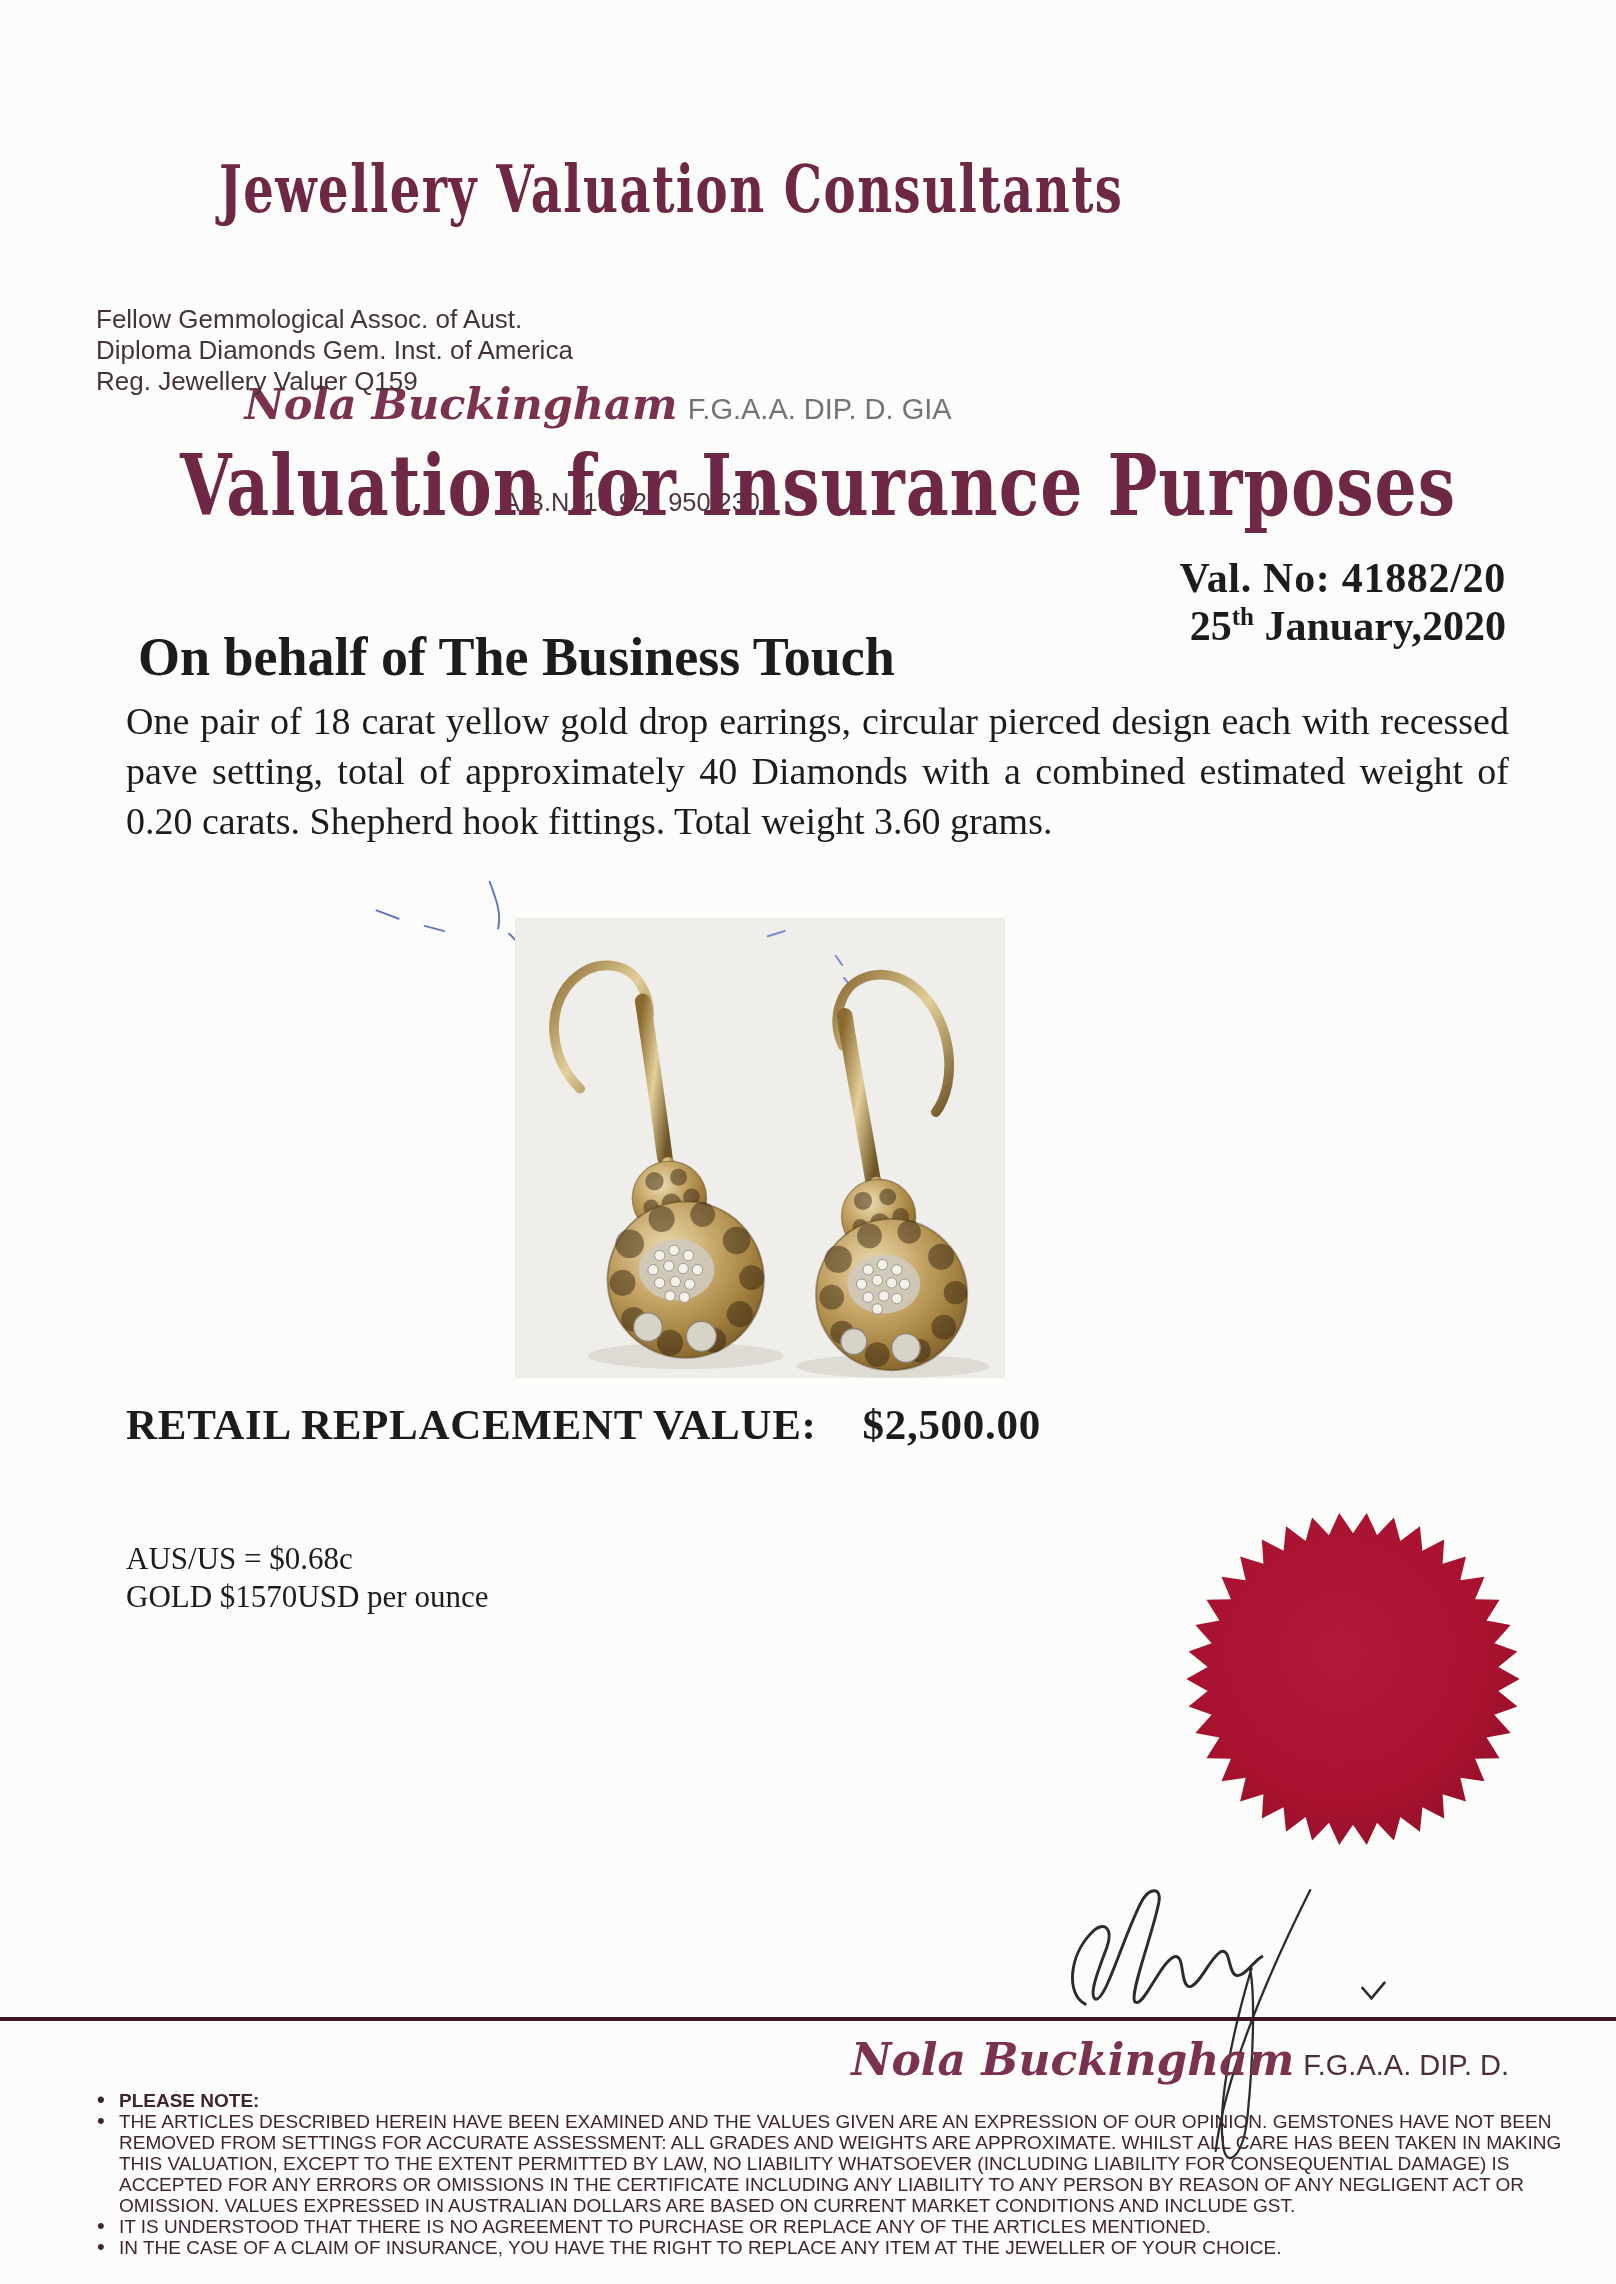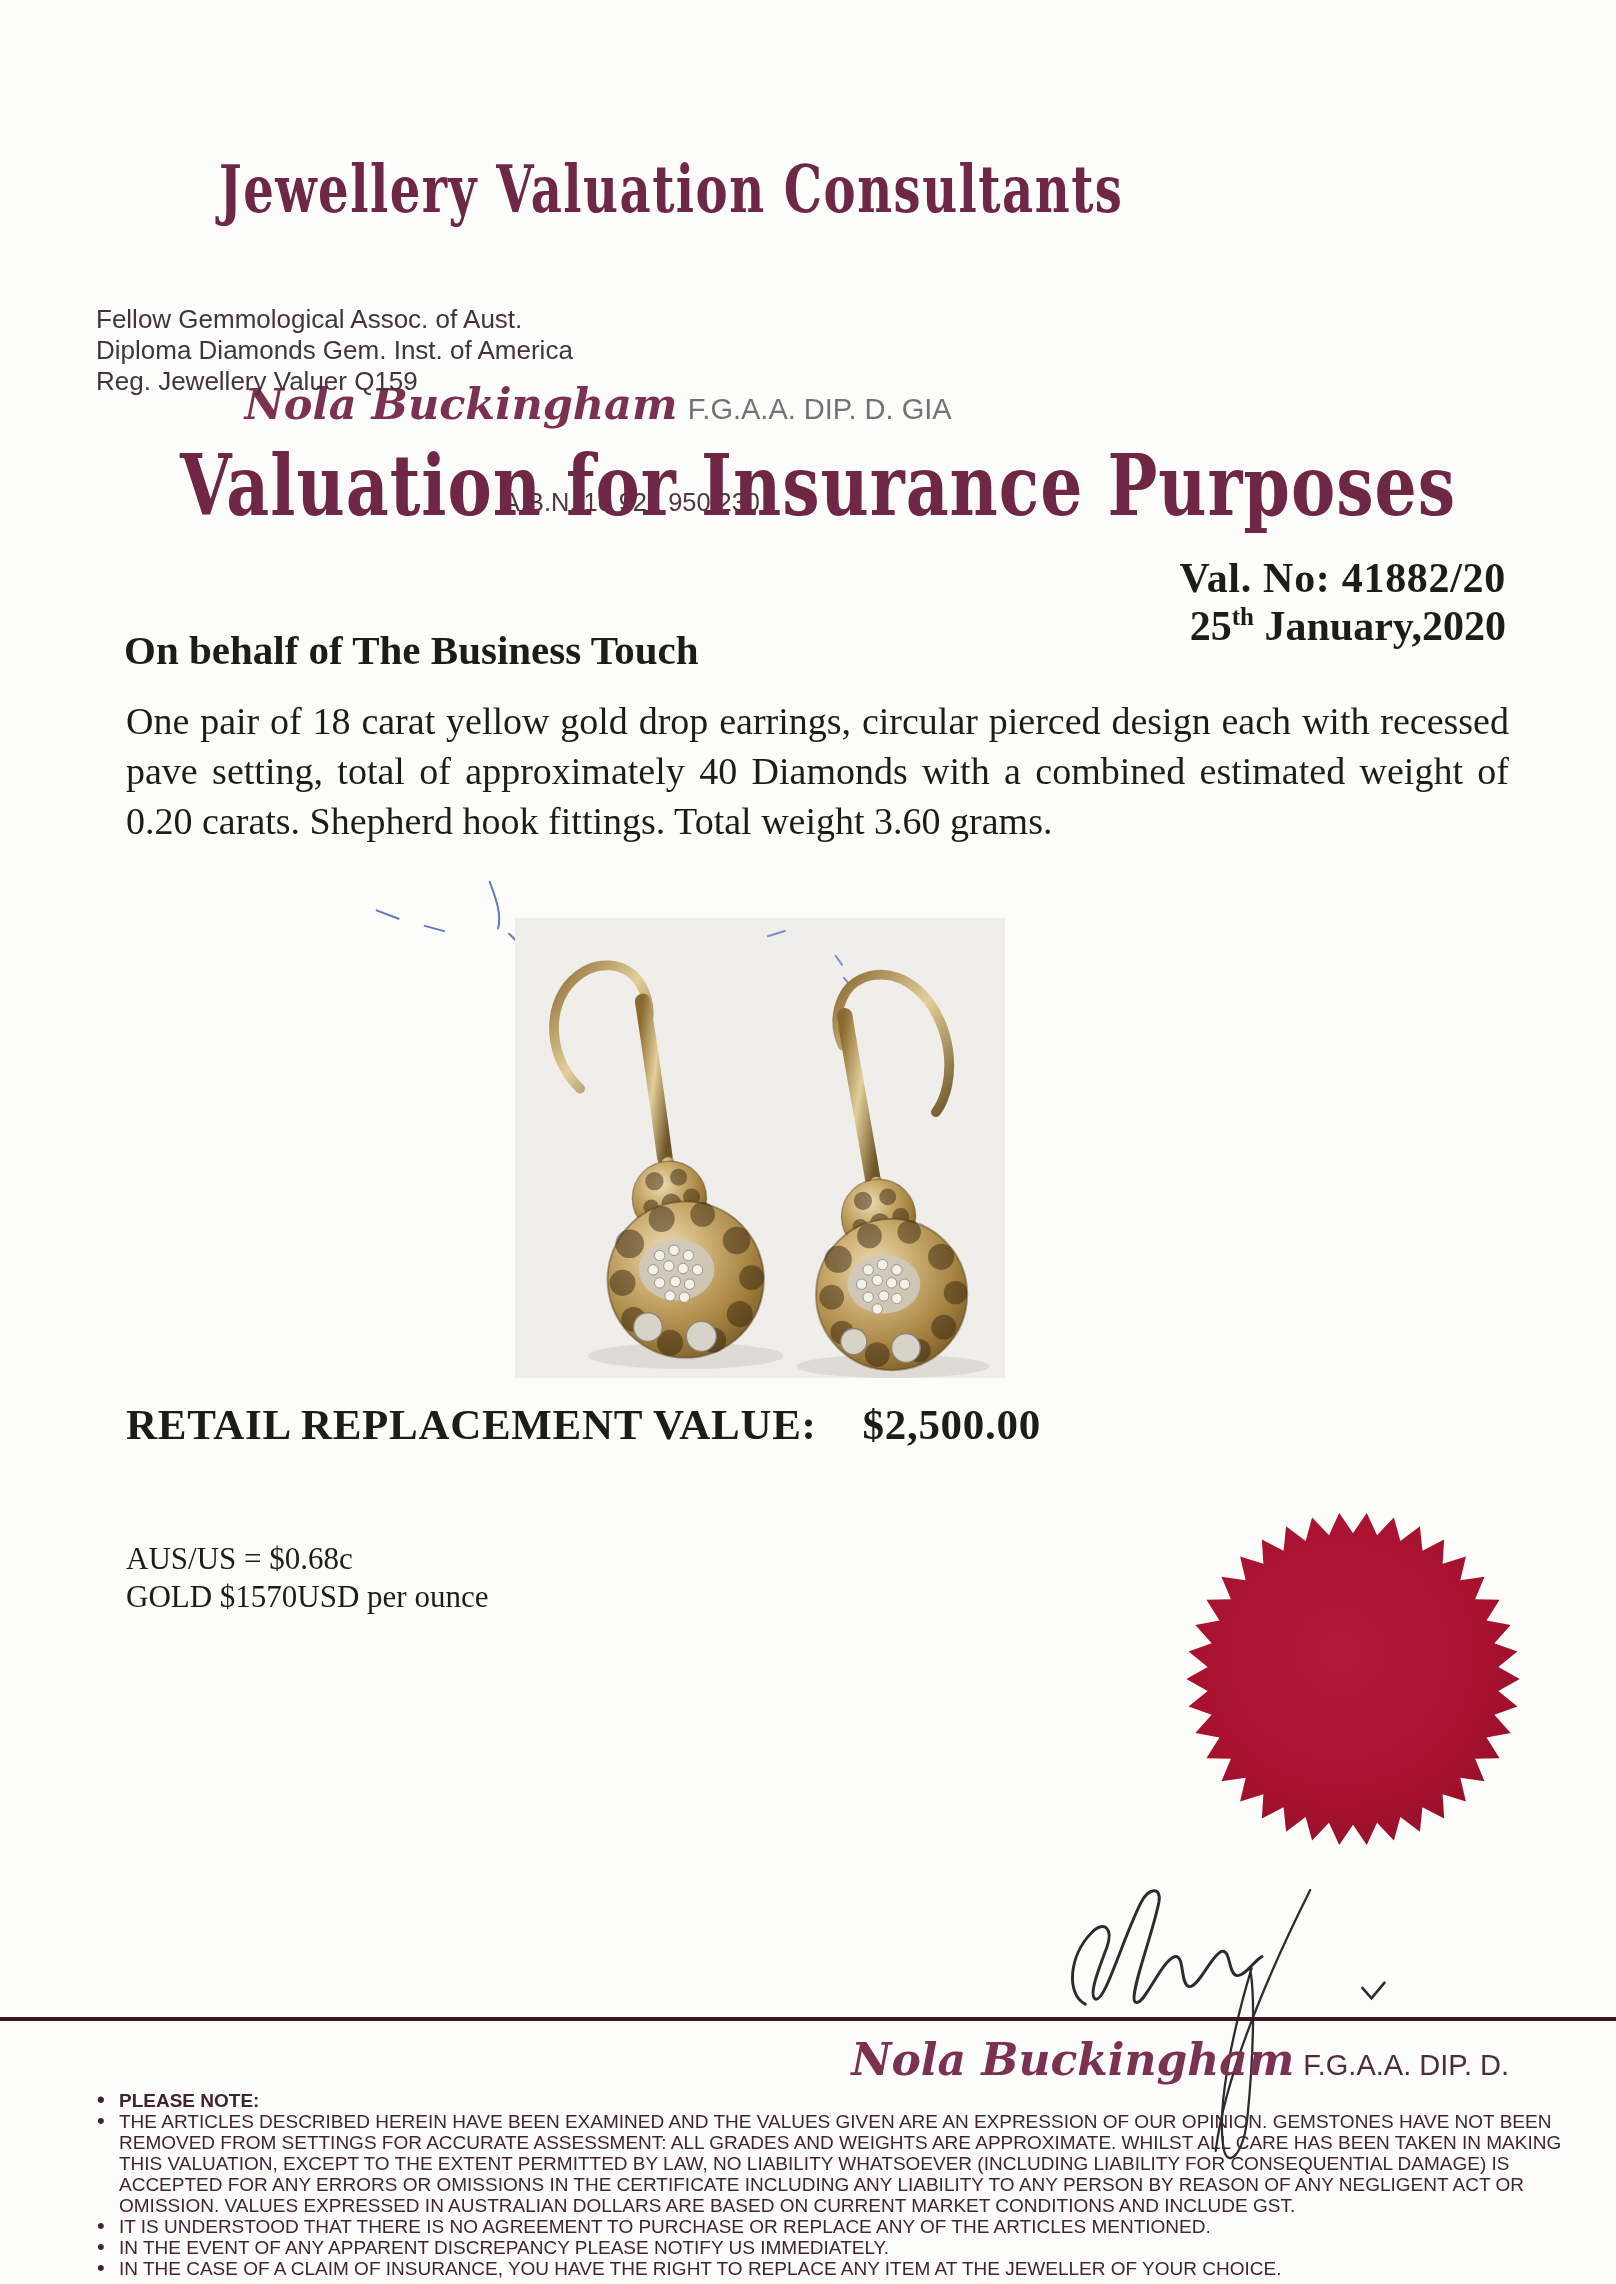--- a/index.html
+++ b/index.html
@@ -26,22 +26,22 @@
   
   .doc-title{top:435px;color:#6e2744;}
   .doc-title .stretch{display:inline-block;transform:scaleX(.78);transform-origin:center;
     font-family:"DejaVu Serif",serif;font-weight:bold;font-size:85px;letter-spacing:1.3px;white-space:nowrap;}
   
   .valno{position:absolute;right:111px;top:554px;
     font-family:"Liberation Serif",serif;font-weight:bold;font-size:42px;letter-spacing:0.7px;}
   .dateline{position:absolute;right:111px;top:602px;
     font-family:"Liberation Serif",serif;font-weight:bold;font-size:42px;}
   .dateline sup{font-size:25px;}
-  .on-behalf{position:absolute;left:124px;top:626px;
-    font-family:"Liberation Serif",serif;font-weight:bold;font-size:41px;}
+  .on-behalf{position:absolute;left:138px;top:626px;
+    font-family:"Liberation Serif",serif;font-weight:bold;font-size:54px;}
   .desc{position:absolute;left:126px;top:696px;width:1383px;
     font-size:38px;line-height:50px;text-align:justify;}
   
   .photo{position:absolute;left:515px;top:918px;width:490px;height:460px;
     background:linear-gradient(150deg,#f5f5f3 0%,#ececе8 55%,#e7e6e2 100%);
     background-color:#efeeea;}
   .photo svg{display:block;}
   
   .retail{position:absolute;left:126px;top:1400px;
     font-family:"Liberation Serif",serif;font-weight:bold;font-size:43px;letter-spacing:0.7px;}
@@ -253,18 +253,17 @@
 
   <div class="rule"></div>
   <div class="sig-name">
     <span class="name">Nola Buckingham</span><span class="quals">F.G.A.A. DIP. D.</span>
   </div>
 
   <div class="notes">
     <div class="note-row bold">PLEASE NOTE:</div>
     <div class="note-row">THE ARTICLES DESCRIBED HEREIN HAVE BEEN EXAMINED AND THE VALUES GIVEN ARE AN EXPRESSION OF OUR OPINION.  GEMSTONES HAVE NOT BEEN REMOVED FROM SETTINGS FOR ACCURATE ASSESSMENT: ALL GRADES AND WEIGHTS ARE APPROXIMATE.  WHILST ALL CARE HAS BEEN TAKEN IN MAKING THIS VALUATION, EXCEPT TO THE EXTENT PERMITTED BY LAW, NO LIABILITY WHATSOEVER (INCLUDING LIABILITY FOR CONSEQUENTIAL DAMAGE) IS ACCEPTED FOR ANY ERRORS OR OMISSIONS IN THE CERTIFICATE INCLUDING ANY LIABILITY TO ANY PERSON BY REASON OF ANY NEGLIGENT ACT OR OMISSION.  VALUES EXPRESSED IN AUSTRALIAN DOLLARS ARE BASED ON CURRENT MARKET CONDITIONS AND INCLUDE GST.</div>
     <div class="note-row">IT IS UNDERSTOOD THAT THERE IS NO AGREEMENT TO PURCHASE OR REPLACE ANY OF THE ARTICLES MENTIONED.</div>
-    <div class="note-row">IN THE EVENT OF ANY APPARENT DISCREPANCY PLEASE NOTIFY US IMMEDIATELY.</div>
     <div class="note-row">IN THE CASE OF A CLAIM OF INSURANCE, YOU HAVE THE RIGHT TO REPLACE ANY ITEM AT THE JEWELLER OF YOUR CHOICE.</div>
   </div>
 
 </div>
 
 
 </body></html>

